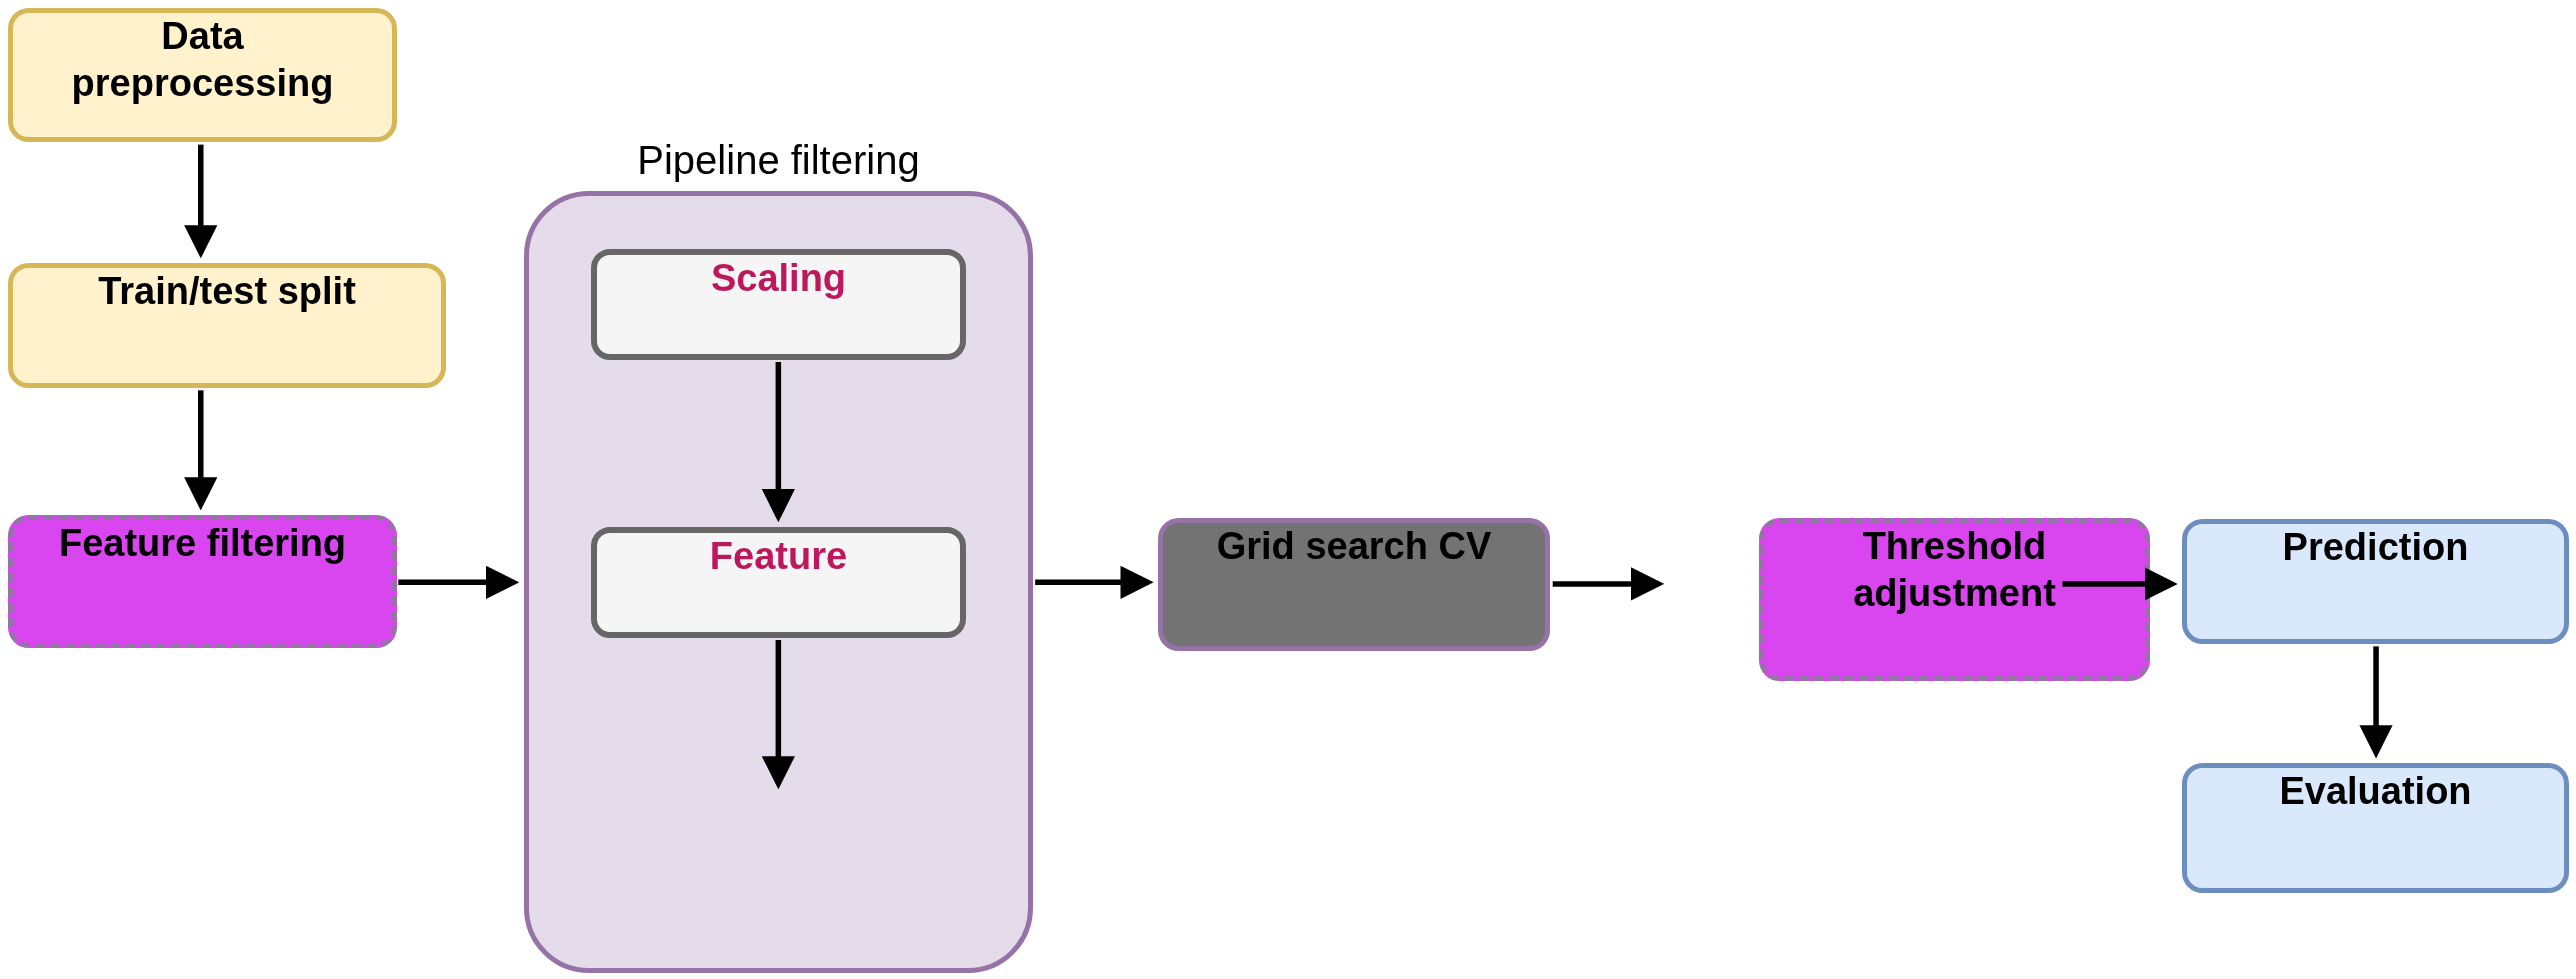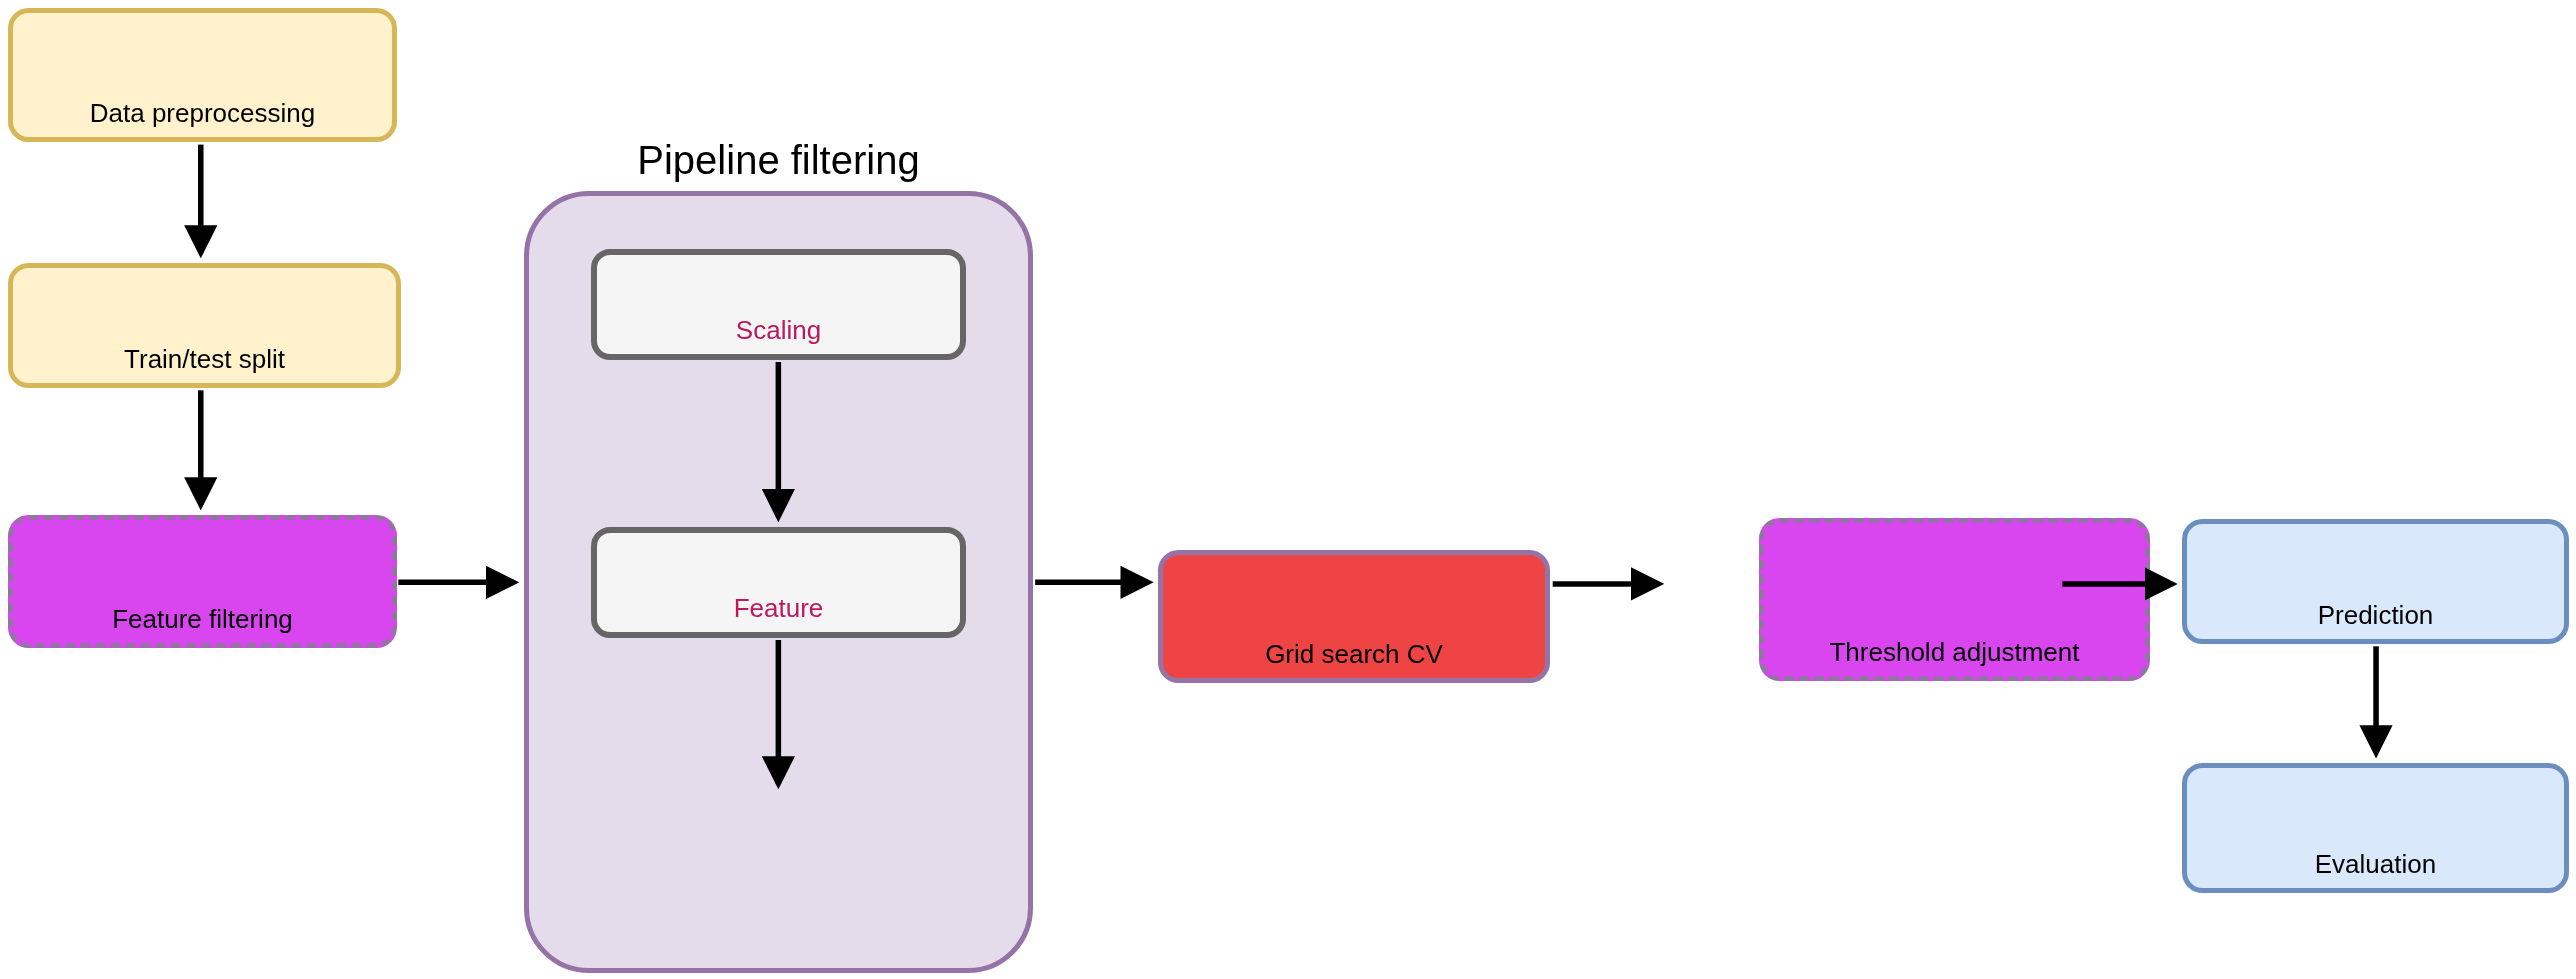--- a/index.html
+++ b/index.html
@@ -8,36 +8,36 @@
     width: 2576px;
     height: 979px;
     background: #ffffff;
     font-family: "Liberation Sans", sans-serif;
     overflow: hidden;
   }
   .node {
     position: absolute;
     box-sizing: border-box;
     display: flex;
-    align-items: flex-end;
+    align-items: flex-start;
     justify-content: center;
     text-align: center;
     border-radius: 20.5px;
-    font-size: 26px;
+    font-size: 38px;
     line-height: 47px;
     color: #000000;
+    font-weight: bold;
   }
   .node--yellow {
     background: #FFF2CC;
     border: 5.5px solid #D6B656;
   }
   .node--purple {
-    background: #ef4444;
+    background: #737373;
     border: 5.5px solid #9673A6;
-    margin-top: 32px;
   }
   .node--purple-dashed {
     background: #d946ef;
     border: 5.5px dashed #9673A6;
   }
   .node--blue {
     background: #DAE8FC;
     border: 5.5px solid #6C8EBF;
   }
   .node--gray {
@@ -75,21 +75,21 @@
 
 <div class="canvas">
 
   <div class="group-box" style="left:524px; top:191px; width:509px; height:782px;"></div>
   <div class="group-title" style="left:524px; top:136px; width:509px;">Pipeline filtering</div>
 
   <div class="node node--yellow" style="left:8px; top:8px; width:389px; height:134px;">
     <span class="label label--narrow">Data preprocessing</span>
   </div>
 
-  <div class="node node--yellow" style="left:8px; top:263px; width:393px; height:125px;">
+  <div class="node node--yellow" style="left:8px; top:263px; width:438px; height:125px;">
     <span class="label">Train/test split</span>
   </div>
 
   <div class="node node--purple-dashed" style="left:8px; top:515px; width:389px; height:133px;">
     <span class="label">Feature filtering</span>
   </div>
 
   <div class="node node--gray" style="left:591px; top:249px; width:375px; height:111px;">
     <span class="label">Scaling</span>
   </div>

